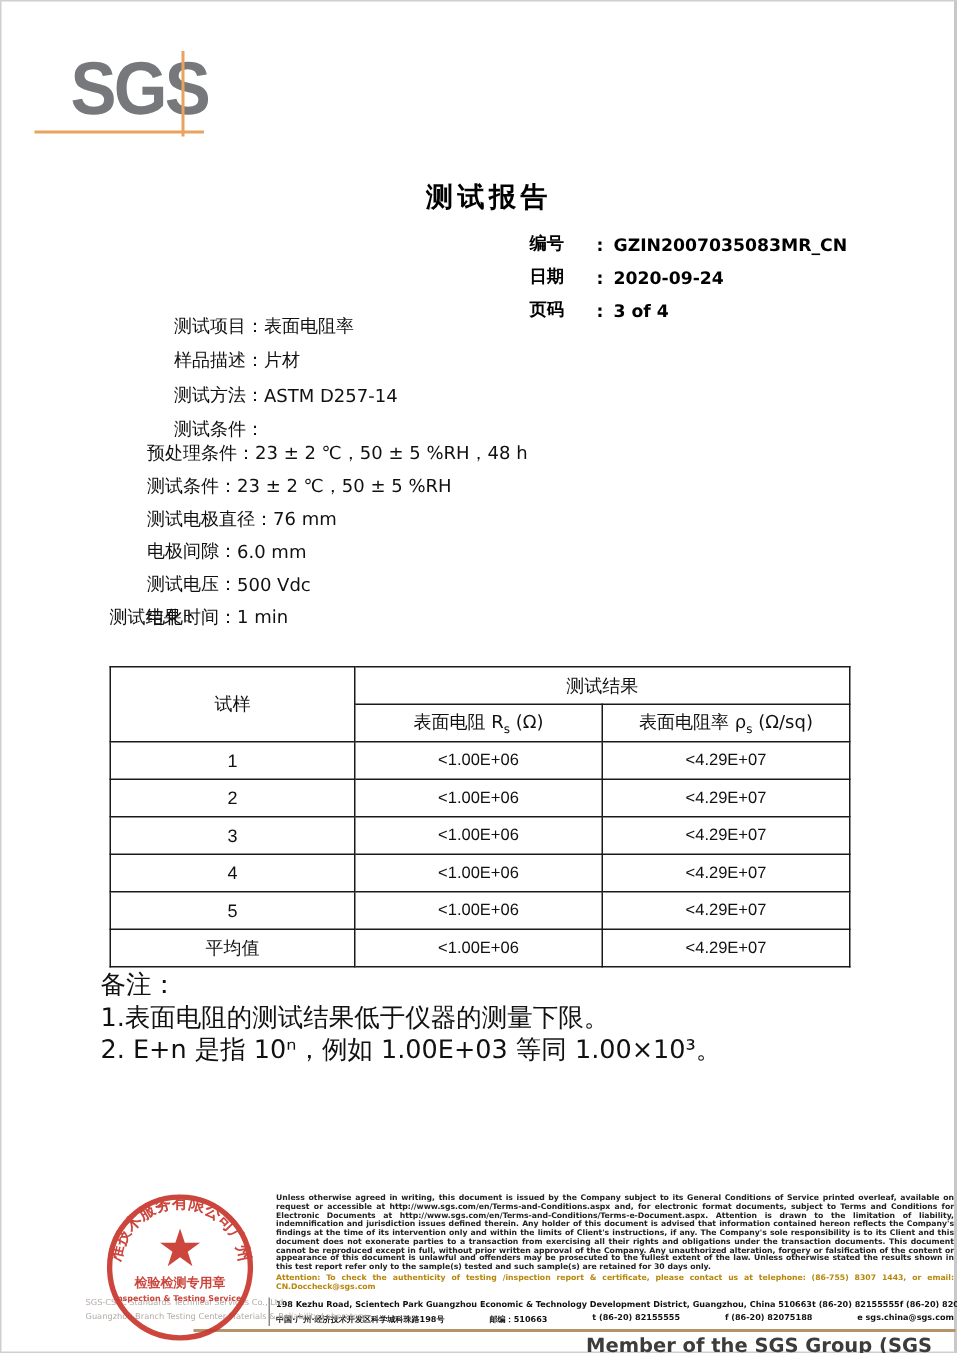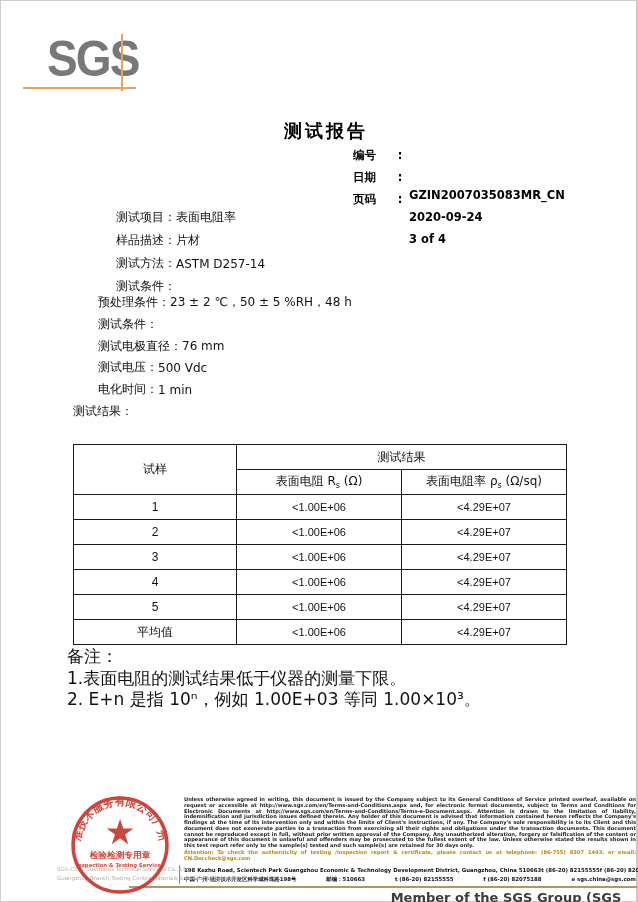--- a/index.html
+++ b/index.html
@@ -9,21 +9,21 @@
 
   
   .logo-wrap { position: absolute; left: 22px; top: 30px; width: 150px; height: 62px; }
   .logo-text { position: absolute; left: 24px; top: 0px; font-size: 50px; font-weight: 800; color: #77787b; letter-spacing: -2px; transform: scaleX(0.92); transform-origin: left; font-family: "Liberation Sans", sans-serif; line-height: 56px; }
   .logo-hline { position: absolute; left: 0px; top: 56px; width: 113px; height: 2px; background: #eaa35f; }
   .logo-vline { position: absolute; left: 98px; top: 3px; width: 2px; height: 57px; background: #eaa35f; }
 
   
   .title { position: absolute; left: 283px; top: 118px; font-size: 18px; font-weight: 700; letter-spacing: 3px; color: #000; }
   .meta { position: absolute; left: 352px; top: 147px; }
-  .meta-row { display: flex; height: 22px; align-items: flex-start; font-size: 11.5px; font-weight: 700; color: #000; }
+  .meta-row { display: flex; height: 22px; align-items: flex-end; font-size: 11.5px; font-weight: 700; color: #000; }
   .meta-label { width: 38px; }
   .meta-colon { width: 18px; text-align: center; }
   .meta-value { white-space: nowrap; margin-top: 40px; }
 
   
   .info { position: absolute; left: 72px; top: 205px; font-size: 12px; color: #111; margin-left: 43px; }
   .info-line { height: 23px; display: flex; align-items: center; white-space: nowrap; }
   .cond { position: absolute; left: 97px; top: 291px; font-size: 12px; color: #111; }
   .cond-line { height: 21.7px; display: flex; align-items: center; white-space: nowrap; text-align: center; }
   .results-label { position: absolute; left: 72px; top: 399px; font-size: 12px; height: 22px; display: flex; align-items: center; color: #111; }
@@ -101,24 +101,29 @@
     </div>
   </div>
 
   <div class="cond">
     <div class="cond-line">
       <span>预处理条件：</span>
         <span>23 ± 2 ℃，50 ± 5 %RH，48 h</span>
     </div>
     <div class="cond-line">
       <span>测试条件：</span>
+        <span>23 ± 2 ℃，50 ± 5 %RH</span>
     </div>
     <div class="cond-line">
       <span>测试电极直径：</span>
         <span>76 mm</span>
+    </div>
+    <div class="cond-line">
+      <span>电极间隙：</span>
+        <span>6.0 mm</span>
     </div>
     <div class="cond-line">
       <span>测试电压：</span>
         <span>500 Vdc</span>
     </div>
     <div class="cond-line">
       <span>电化时间：</span>
         <span>1 min</span>
     </div>
   </div>

